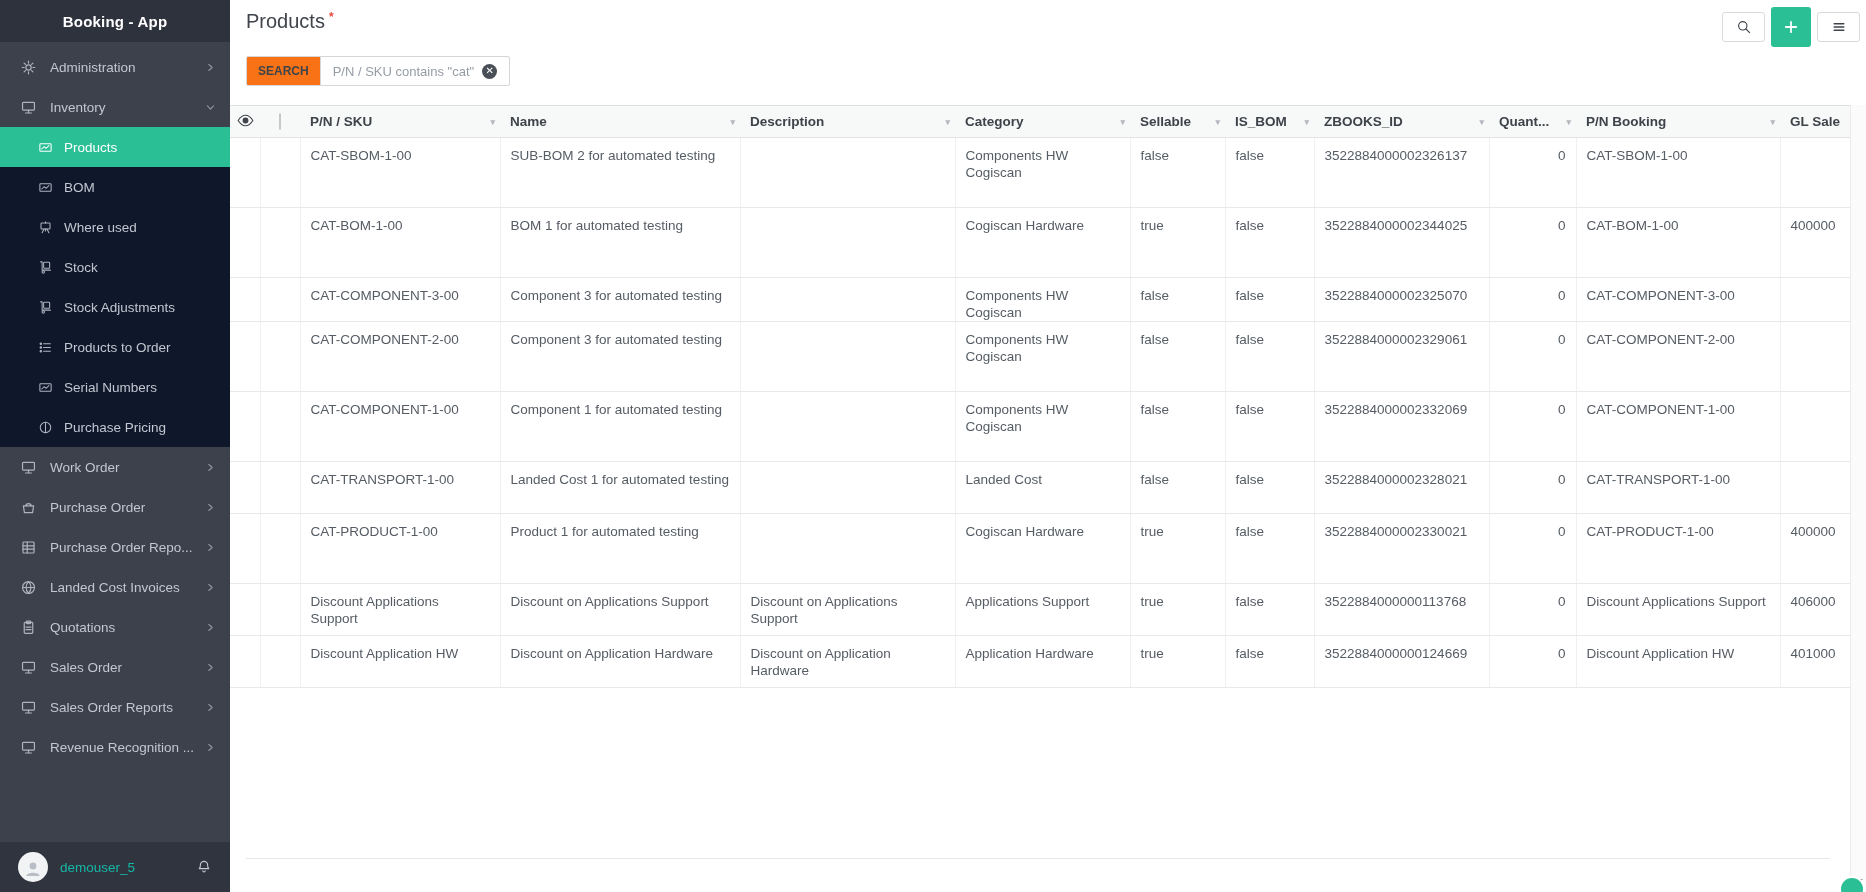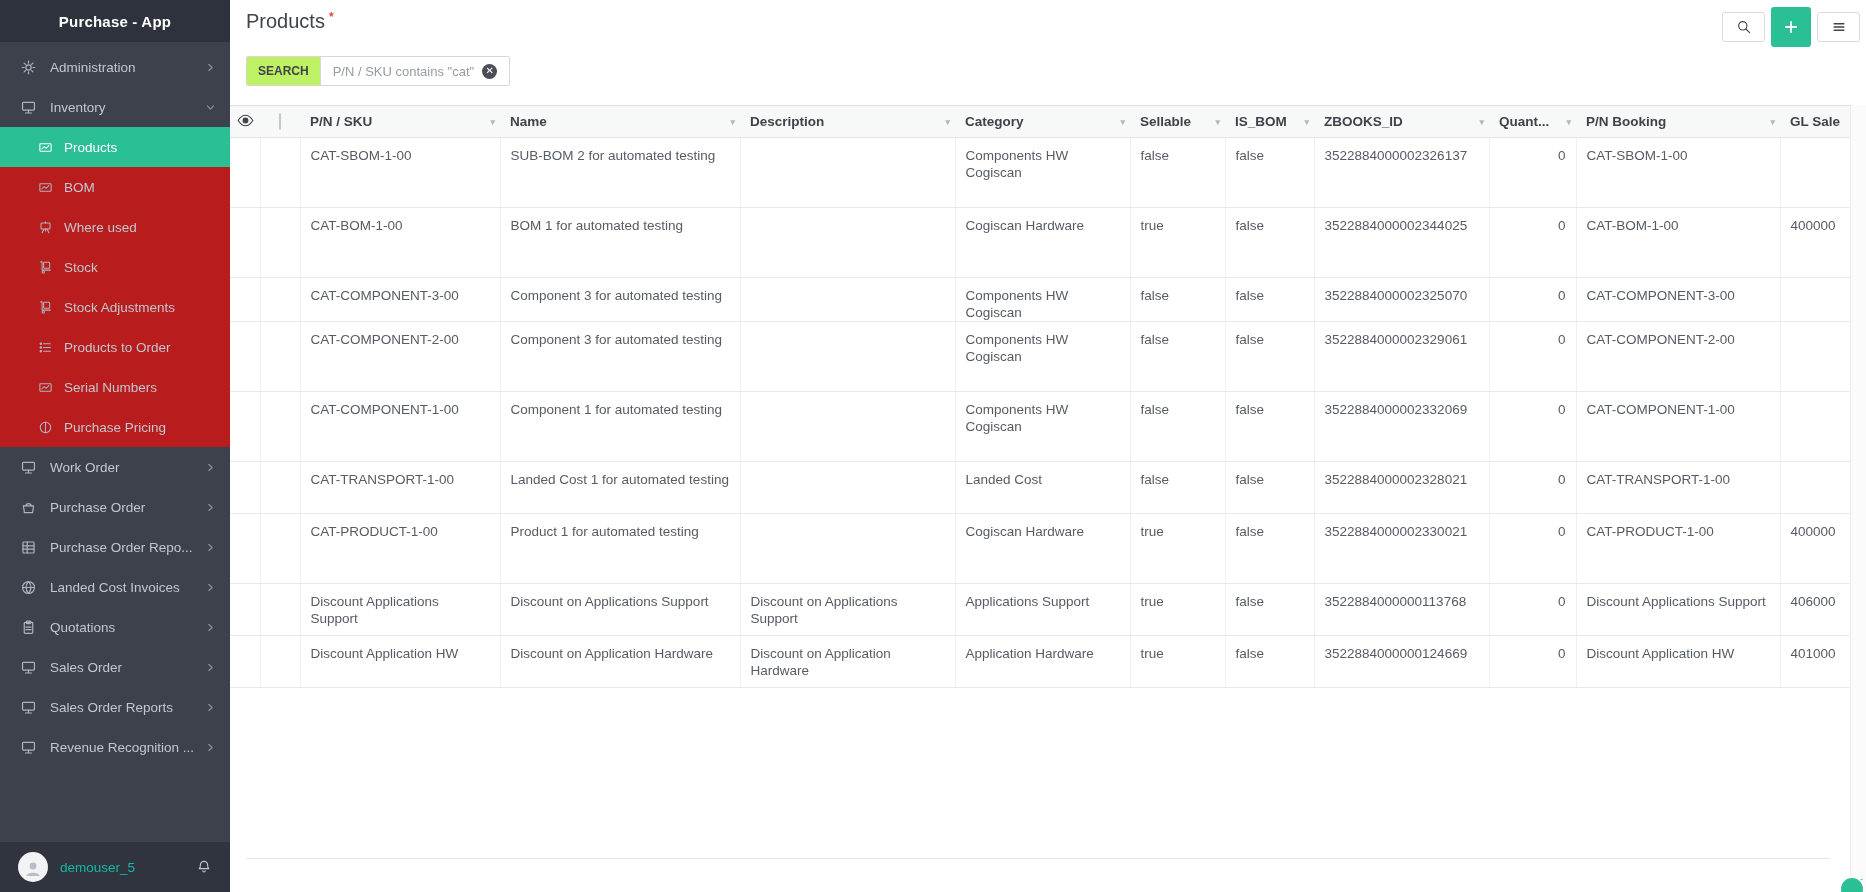--- a/index.html
+++ b/index.html
@@ -12,21 +12,21 @@
 
   
   .sidebar { position:absolute; left:0; top:0; width:230px; height:892px; background:#3c414c; z-index:2; }
   .app-header { height:42px; background:#2e323d; color:#ffffff; display:flex; align-items:center; justify-content:center;
                 font-size:15px; font-weight:700; letter-spacing:.2px; }
   .menu { padding-top:5px; }
   .side-item { height:40px; display:flex; align-items:center; padding:0 14px 0 20px;
                color:#c2c7d0; font-size:13.5px; cursor:pointer;justify-content:flex-end; }
   .side-item .ico { width:17px; height:17px; margin-right:13px; color:#aeb4bf; flex:none; }
   .side-item .ico svg { width:100%; height:100%; }
-  .side-item.sub { padding-left:38px; background:#b91c1c; }
+  .side-item.sub { padding-left:38px; background:#0f172a; }
   .side-item.sub .ico { width:15px; height:15px; margin-right:11px; }
   .side-item.active { background:#2bbf96; color:#ffffff; }
   .side-item.active .ico { color:#ffffff; }
   .side-item .lbl { flex:1; white-space:nowrap; overflow:hidden; }
   .side-item .chev { color:#8f95a0; width:11px; height:11px; flex:none; }
   .side-item .chev svg { width:11px; height:11px; }
 
   .user-bar { position:absolute; bottom:0; left:0; width:230px; height:50px; background:#30343f;
               display:flex; align-items:center; padding:0 18px; }
   .avatar { width:30px; height:30px; border-radius:50%; background:#f2f3f4; color:#b9bec6;
@@ -44,21 +44,21 @@
   .top-actions { position:absolute; right:6px; top:7px; display:flex; align-items:flex-start; gap:6px; z-index:3; }
   .btn-light { width:43px; height:30px; margin-top:5px; background:#ffffff; border:1px solid #d9dadc; border-radius:3px;
                display:flex; align-items:center; justify-content:center; color:#3f444b; cursor:pointer; }
   .btn-light svg { width:16px; height:16px; }
   .btn-accent { width:40px; height:40px; background:#2bbf96; border:none; border-radius:3px; color:#ffffff;
                 display:flex; align-items:center; justify-content:center; cursor:pointer; }
   .btn-accent svg { width:16px; height:16px; }
 
   .search-bar { position:absolute; left:16px; top:56px; height:30px; display:inline-flex; align-items:stretch;
                 border:1px solid #d6d6d6; border-radius:2px; background:#ffffff; overflow:hidden; }
-  .search-label { background:#bef264; padding:0 11px; display:flex; align-items:center; font-size:12px;
+  .search-label { background:#f97316; padding:0 11px; display:flex; align-items:center; font-size:12px;
                   font-weight:700; color:#3f444b; border-right:1px solid #d6d6d6; }
   .search-chip { display:flex; align-items:center; padding:0 12px; font-size:13px; color:#969ca4; gap:8px; }
   .chip-x { width:15px; height:15px; border-radius:50%; background:#4a4f57; color:#ffffff; display:flex;
             align-items:center; justify-content:center; font-size:10px; line-height:1; cursor:pointer; flex:none; }
 
   
   .grid { position:absolute; left:0; right:16px; top:105px; bottom:0; overflow:hidden; }
   table { border-collapse:collapse; table-layout:fixed; width:1670px; }
   thead th { height:32px; background:#f7f8f8; border-top:1px solid #dfe0e2; border-bottom:1px solid #e2e3e5;
              font-size:13.5px; font-weight:700; color:#3e434a; text-align:left; padding:0 10px; position:relative;
@@ -82,21 +82,21 @@
   .vscroll { position:absolute; right:0; top:105px; bottom:0; width:16px; background:#fbfbfb; border-left:1px solid #ebebeb; }
   .vs-arrow { position:absolute; bottom:5px; left:4px; width:0; height:0;
               border:4px solid transparent; border-top-color:#8f9398; }
   .corner-dot { position:absolute; right:3px; bottom:-8px; width:22px; height:22px; border-radius:50%;
                 background:#2bbf96; z-index:6; box-shadow:0 0 0 2px #ffffff; cursor:pointer; }
 </style>
 </head>
 <body>
 
 <div class="sidebar">
-  <div class="app-header">Purchase - App</div>
+  <div class="app-header">Booking - App</div>
   <div class="menu">
       <div class="side-item">
         <span class="ico">
           <svg viewBox="0 0 20 20" fill="none" stroke="currentColor" stroke-width="1.4" stroke-linecap="round" stroke-linejoin="round">
             <circle cx="10" cy="10" r="3.1"></circle>
             <path d="M10 2.6v2.2M10 15.2v2.2M2.6 10h2.2M15.2 10h2.2M4.8 4.8l1.6 1.6M13.6 13.6l1.6 1.6M4.8 15.2l1.6-1.6M13.6 6.4l1.6-1.6"></path>
           </svg>
         </span>
         <span class="lbl">Administration</span>
         <span class="chev">

